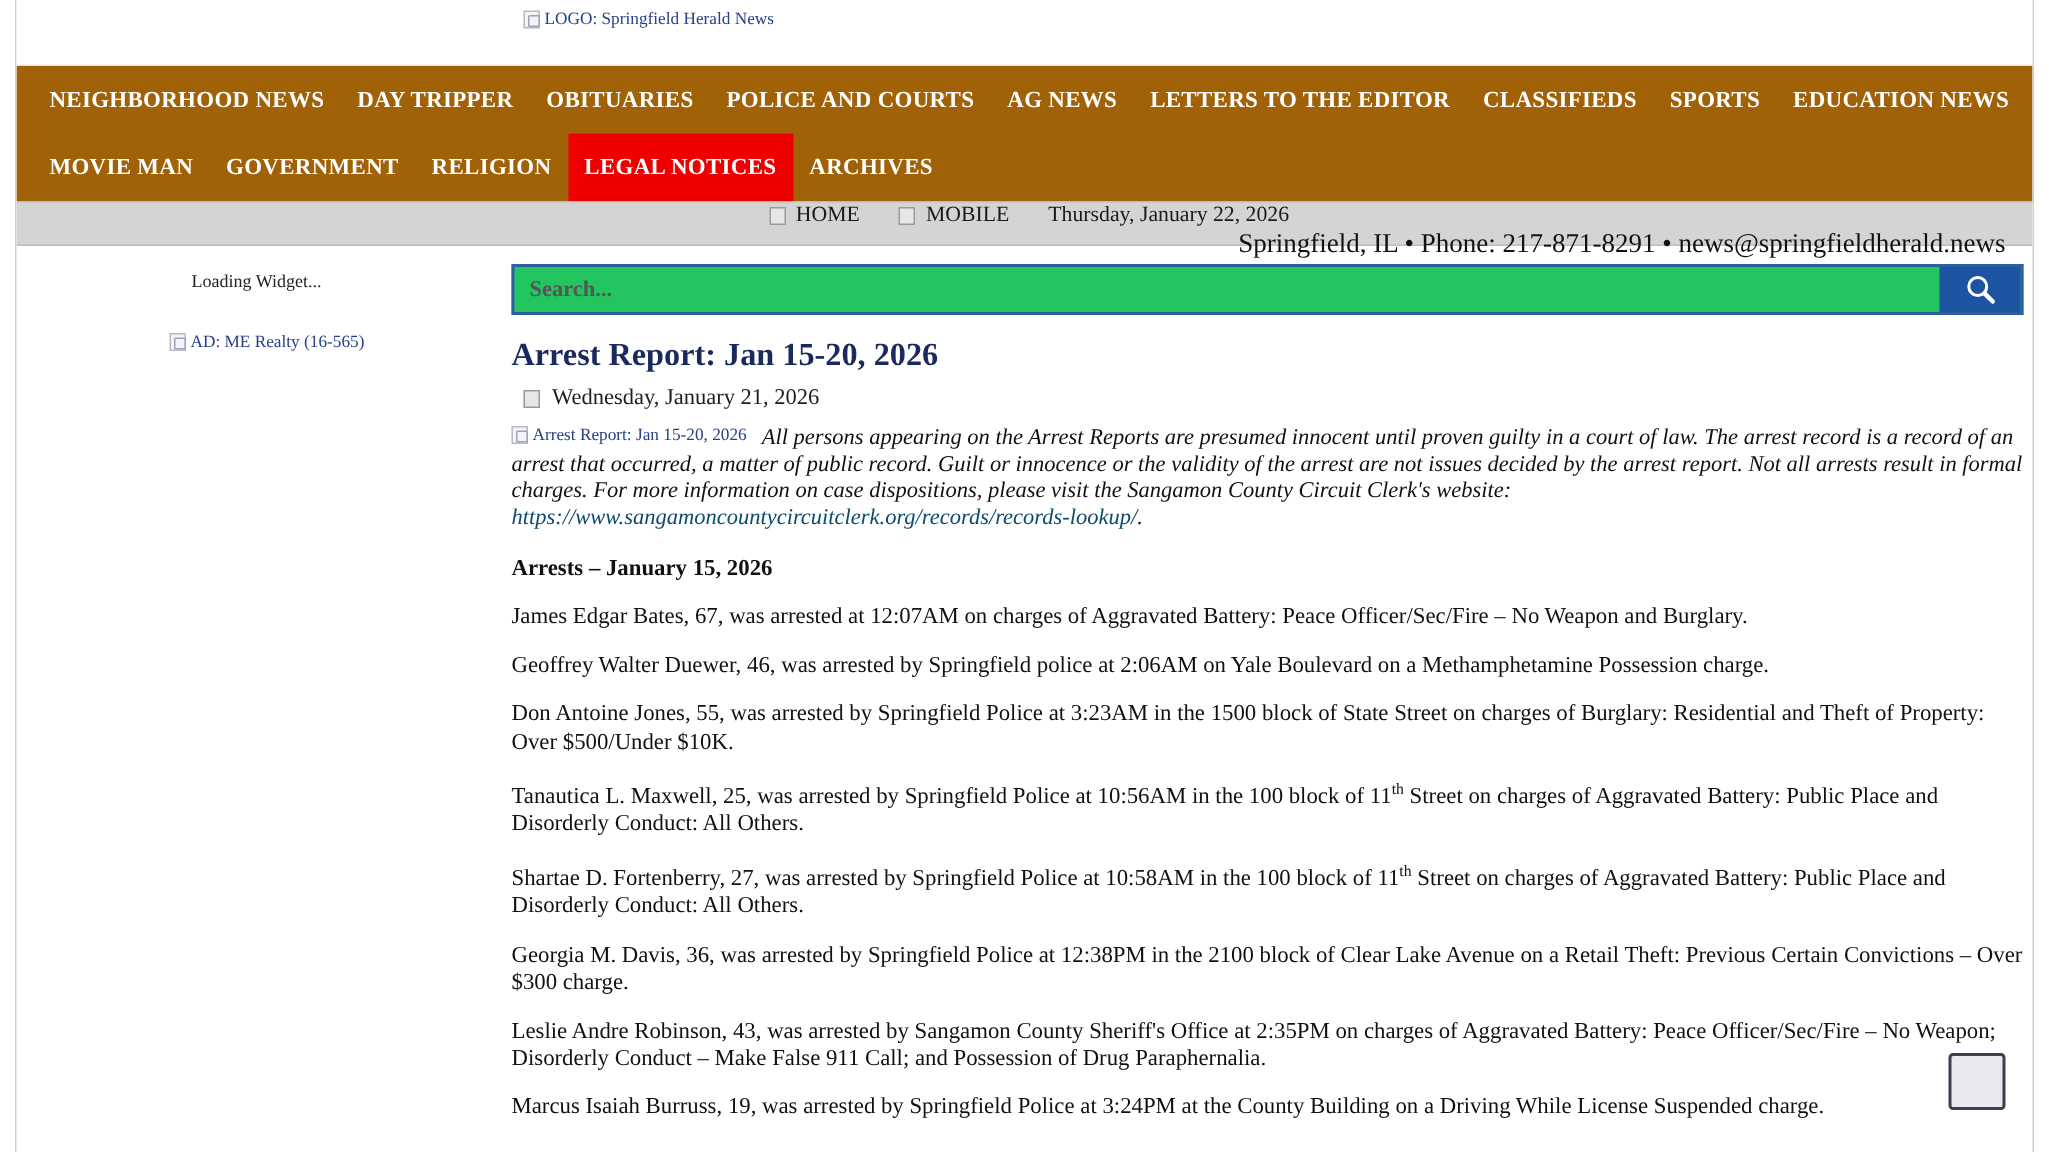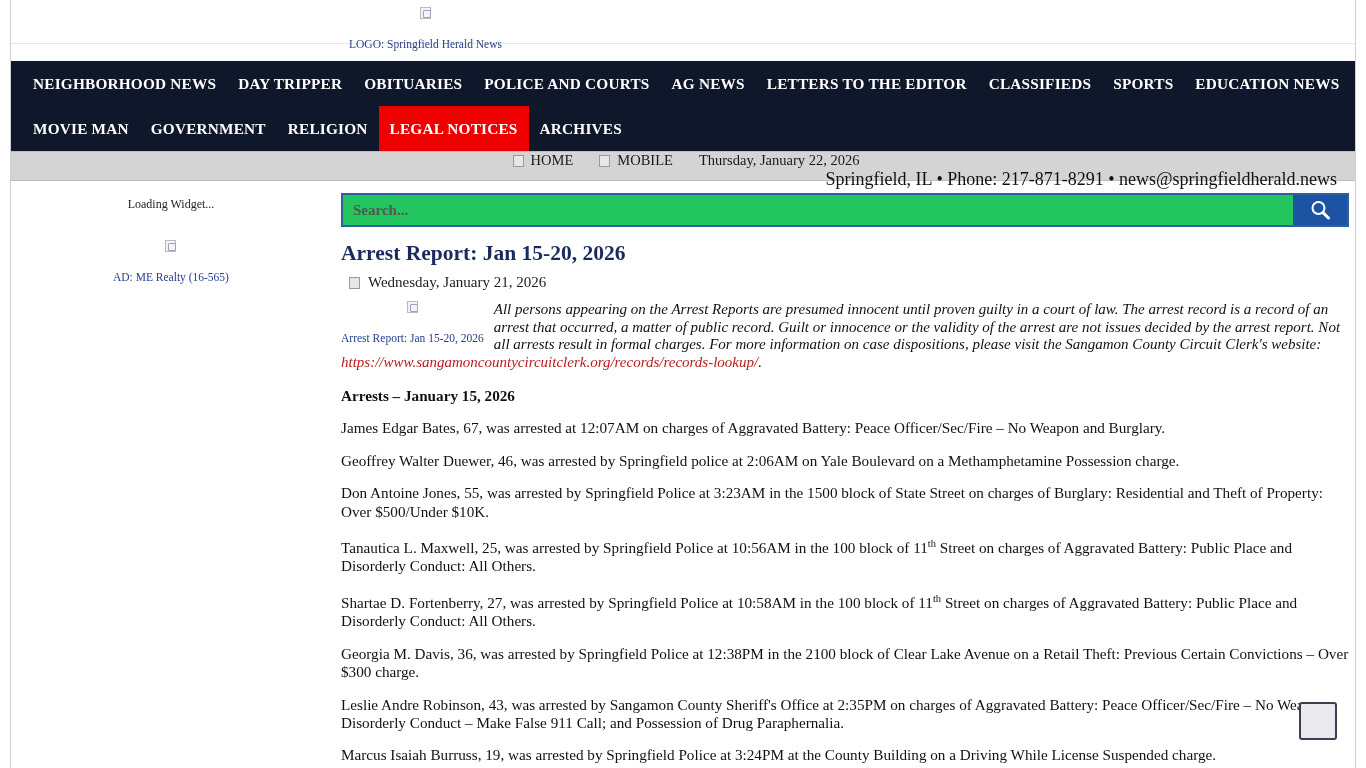--- a/index.html
+++ b/index.html
@@ -30,23 +30,21 @@
     background: #ffffff;
     border-bottom: 1px solid #e6e6e6;
     position: relative;
   }
   .broken-img {
     font-family: "Liberation Serif", serif;
     font-size: 11.5px;
     color: #27408b;
     white-space: nowrap;
     display: inline-flex;
-    align-items: center;
-    gap: 19px;
-    flex-direction: column;
+    gap: 3px;
   }
   .broken-img .bi-glyph {
     display: inline-block;
     width: 11px; height: 12px;
     border: 1px solid #b9b9c6;
     background: #f4f4f8;
     position: relative;
     flex: none;
   }
   .broken-img .bi-glyph:before {
@@ -56,24 +54,23 @@
     border: 1px solid #9aa4c0;
     border-radius: 1px;
   }
   .logo-img {
     position: absolute;
     left: 338px; top: 7px;
   }
 
   
   .nav {
-    background: #0f172a;
+    background: #a16207;
     color: #ffffff;
     padding: 0 0 0 0;
-    margin-top: 17px;
   }
   .nav-row {
     display: flex;
     align-items: stretch;
     height: 45px;
   }
   .nav-row:first-child { padding-top: 0; }
   .nav-item {
     display: flex;
     align-items: center;
@@ -196,21 +193,21 @@
   }
   .lede-row { }
   .lede-img { float: left; margin: 0 10px 2px 0; }
   .lede-text {
     font-style: italic;
     font-size: 15px;
     line-height: 17.6px;
     color: #111;
     text-align: left;
   }
-  .lede-text a { color: #b91c1c; text-decoration: none; }
+  .lede-text a { color: #0c4a6e; text-decoration: none; }
   .section-head {
     font-weight: bold;
     font-size: 15.2px;
     margin: 16px 0 14px 0;
     color: #111;
   }
   p.arrest {
     font-size: 15.2px;
     line-height: 18.4px;
     margin: 0 0 14px 0;

